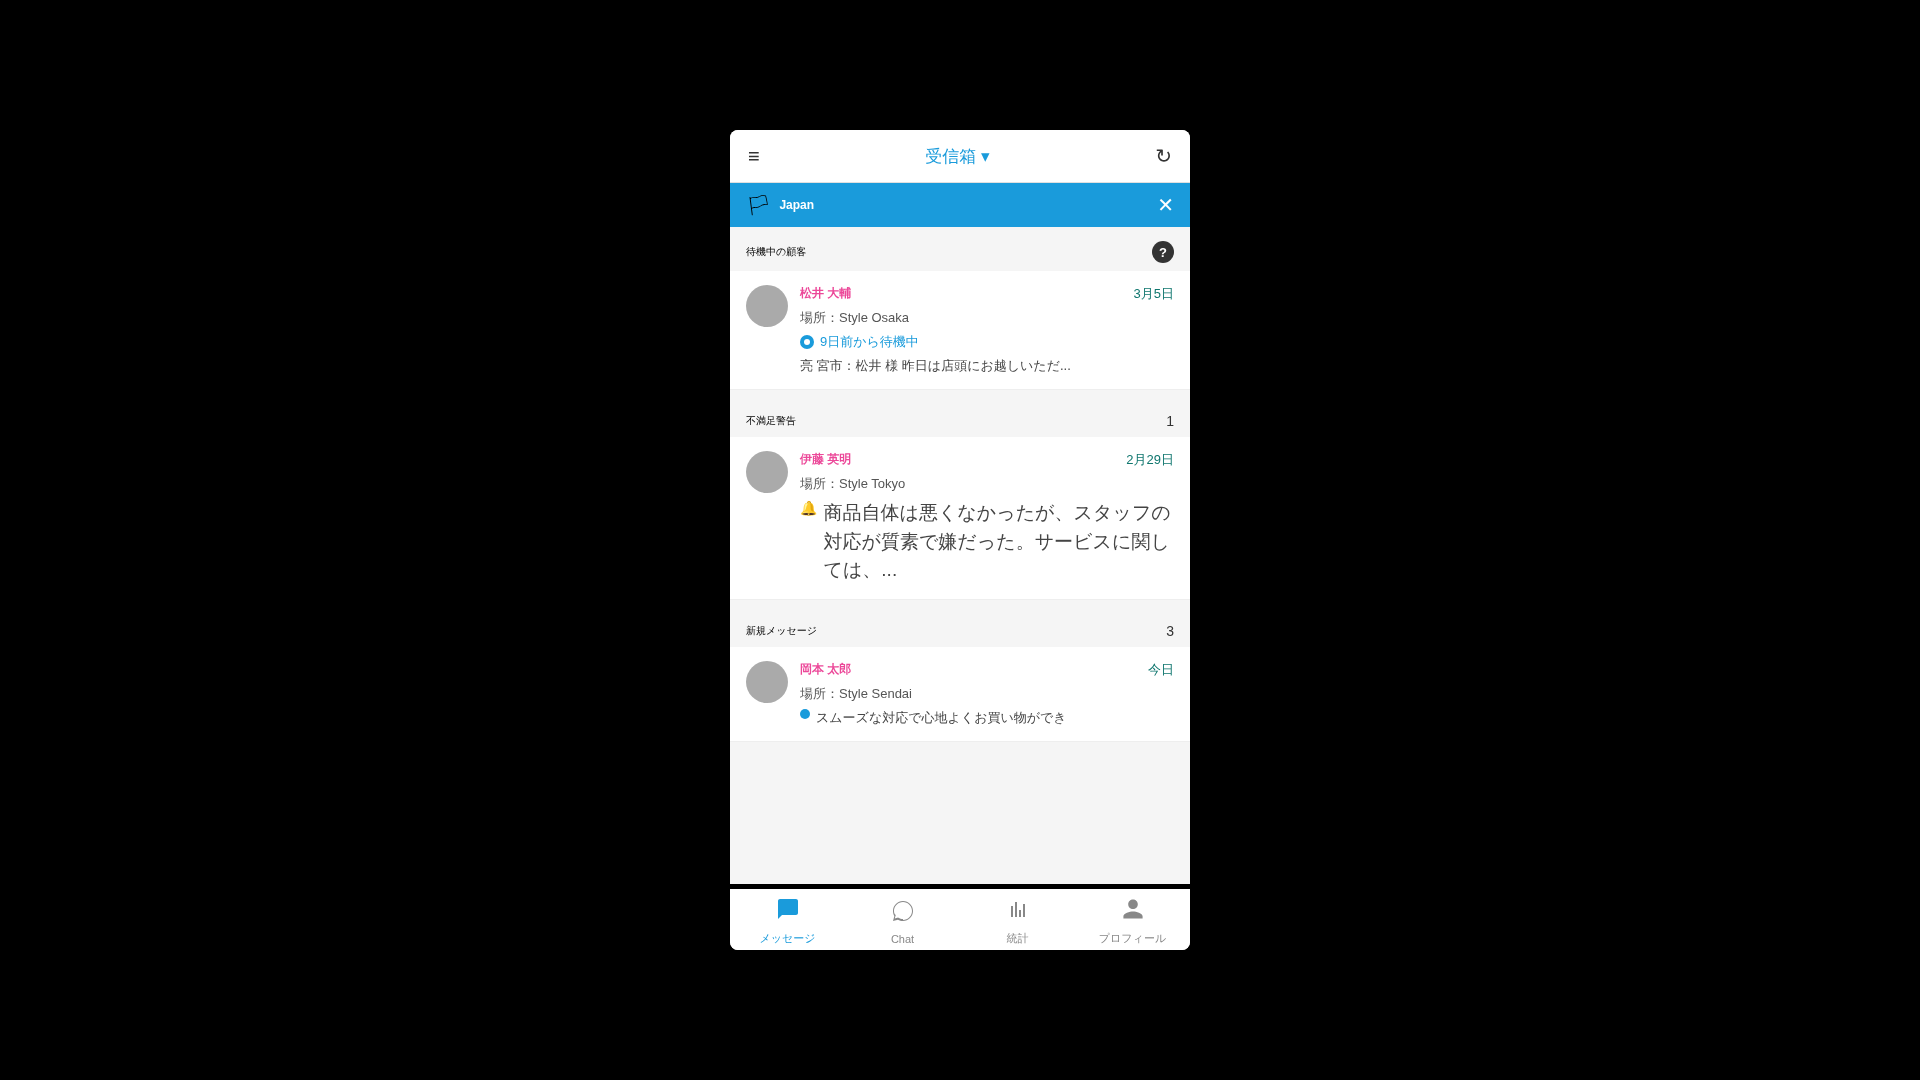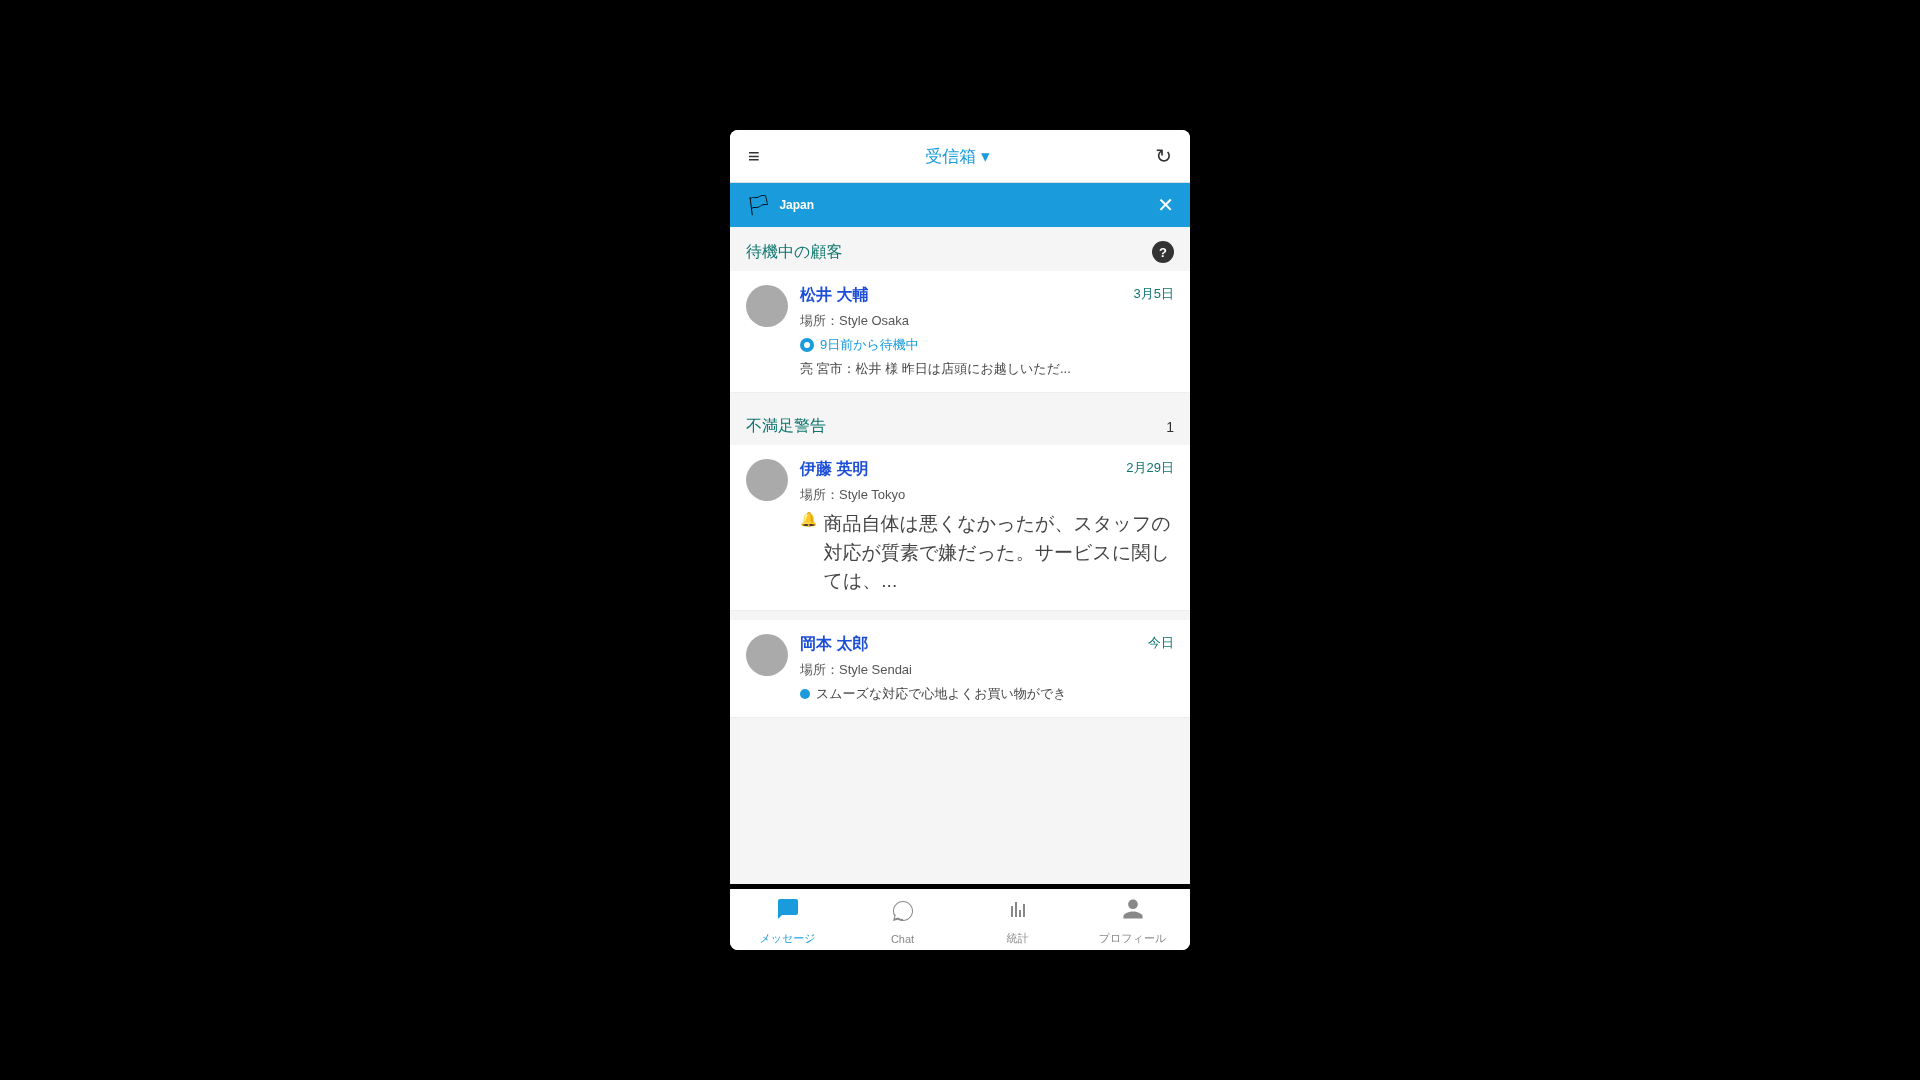--- a/index.html
+++ b/index.html
@@ -82,22 +82,22 @@
     }
     
     .section-header {
       display: flex;
       align-items: center;
       justify-content: space-between;
       padding: 14px 16px 8px 16px;
       background: #f5f5f5;
     }
     .section-title {
-      font-size: 16px;
-      color: #0f766e;
+      font-size: 10px;
+      color: #000000;
       font-weight: 500;
     }
     .section-count {
       font-size: 14px;
       color: #333;
     }
     .section-help {
       width: 22px;
       height: 22px;
       background: #333;
@@ -132,23 +132,23 @@
     }
     .card-body {
       flex: 1;
     }
     .card-top {
       display: flex;
       justify-content: space-between;
       align-items: flex-start;
     }
     .card-name {
-      font-size: 16px;
+      font-size: 12px;
       font-weight: 700;
-      color: #1d4ed8;
+      color: #ec4899;
     }
     .card-date {
       font-size: 13px;
       color: #0f766e;
     }
     .card-location {
       font-size: 13px;
       color: #555;
       margin-top: 6px;
     }
@@ -195,21 +195,21 @@
       flex-shrink: 0;
       margin-top: 1px;
     }
     .alert-text {
       font-size: 19px;
       color: #444;
       line-height: 1.5;
     }
     .card-status-new {
       display: flex;
-      align-items: center;
+      align-items: flex-start;
       gap: 6px;
       margin-top: 6px;
     }
     .new-dot {
       width: 10px;
       height: 10px;
       background: #1a9bdb;
       border-radius: 50%;
       flex-shrink: 0;
     }
@@ -318,20 +318,24 @@
           <div class="card-status-alert">
             <span class="alert-bell">🔔</span>
             <span class="alert-text">商品自体は悪くなかったが、スタッフの対応が質素で嫌だった。サービスに関しては、...</span>
           </div>
         </div>
       </div>
     </div>
 
     <div class="section-divider"></div>
 
+    <div class="section-header">
+      <span class="section-title">新規メッセージ</span>
+      <span class="section-count">3</span>
+    </div>
 
     <div class="card">
       <div class="card-header">
         <div class="avatar"></div>
         <div class="card-body">
           <div class="card-top">
             <span class="card-name">岡本 太郎</span>
             <span class="card-date">今日</span>
           </div>
           <div class="card-location">場所：Style Sendai</div>

